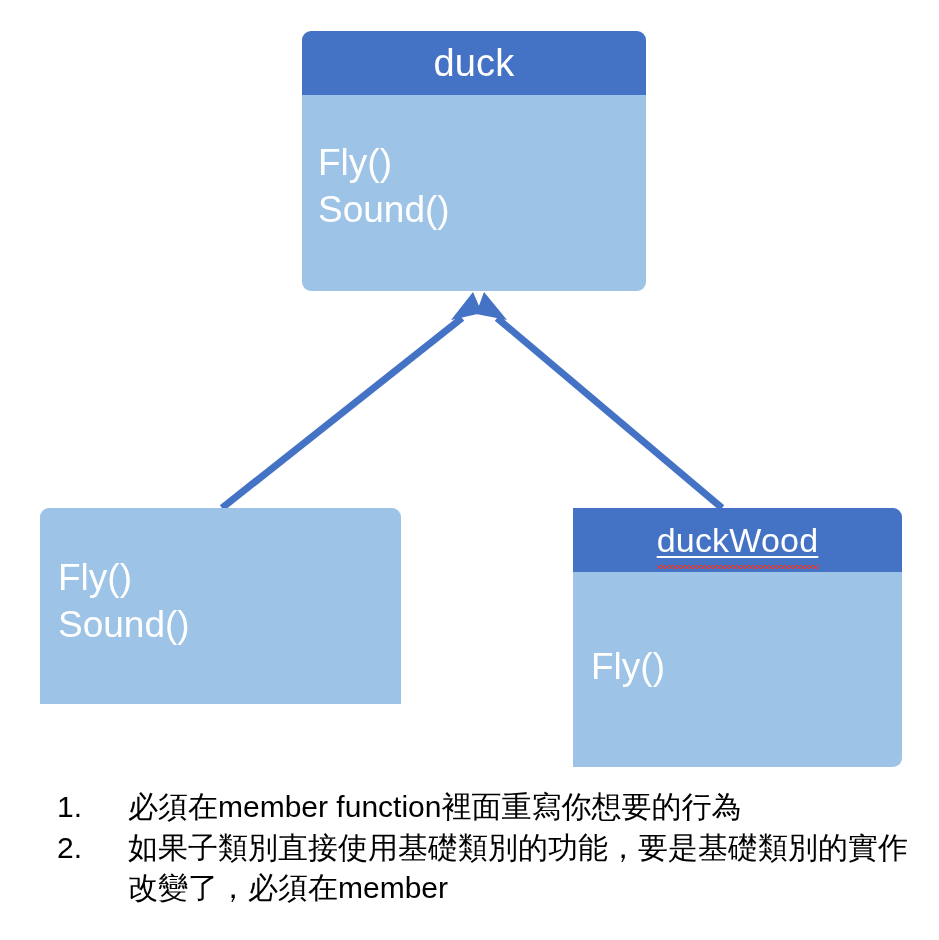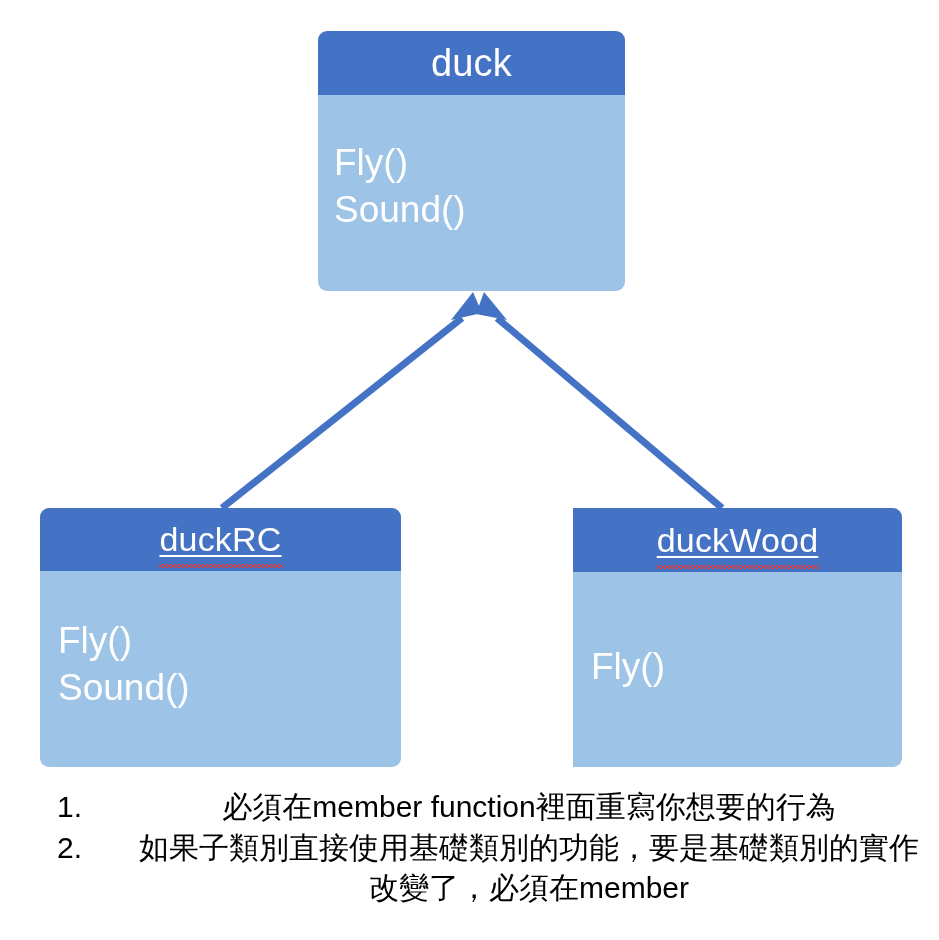--- a/index.html
+++ b/index.html
@@ -44,23 +44,22 @@
     color: #ffffff;
     font-family: Liberation Sans, sans-serif;
     white-space: pre;
     line-height: 1.28;
   }
 
   
   #box-duck {
     left: 302px;
     top: 31px;
-    width: 307px;
+    width: 344px;
     height: 260px;
-    margin-left: 16px;
   }
   #box-duck .uml-header {
     height: 64px;
     font-size: 38px;
   }
   #box-duck .uml-body {
     height: 196px;
     padding: 44px 0 0 16px;
     font-size: 37px;
   }
@@ -150,21 +149,20 @@
   }
   .note-marker {
     width: 78px;
     flex: 0 0 78px;
     text-align: left;
     padding-left: 7px;
     box-sizing: border-box;
   }
   .note-text {
     flex: 1 1 auto;
-    text-align: center;
   }
 </style>
 </head>
 <body>
 
 <div id="canvas">
 
   <svg id="arrows" viewBox="0 0 939 940" width="939" height="940" xmlns="http://www.w3.org/2000/svg">
 
     <g>
@@ -180,23 +178,20 @@
 
   <div class="uml-box" id="box-duck">
     <div class="uml-header">
       <span>duck</span>
     </div>
     <div class="uml-body">Fly()
 Sound()</div>
   </div>
 
   <div class="uml-box" id="box-duckrc">
-    <div class="uml-header">
-      <span class="misspelled">duckRC</span>
-    </div>
     <div class="uml-body">Fly()
 Sound()</div>
   </div>
 
   <div class="uml-box" id="box-duckwood">
     <div class="uml-header">
       <span class="misspelled">duckWood</span>
     </div>
     <div class="uml-body">Fly()</div>
   </div>

